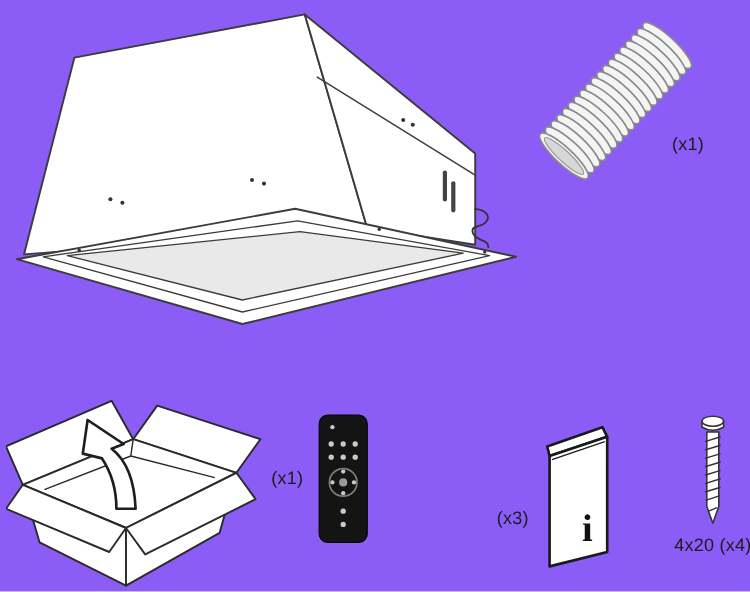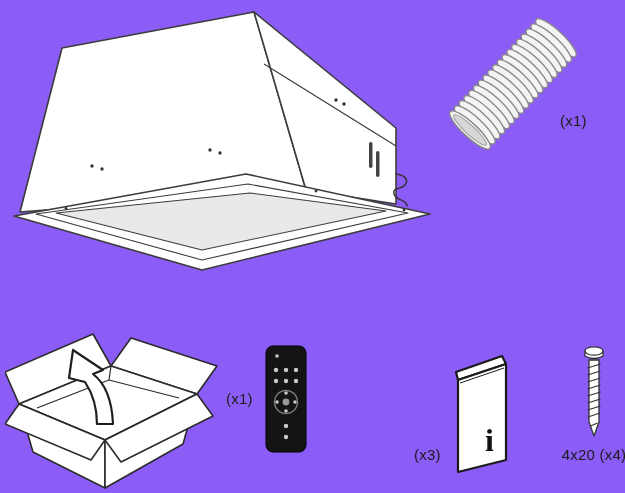--- a/index.html
+++ b/index.html
@@ -128,21 +128,21 @@
   <div class="label" style="left:226px;top:390px">(x1)</div>
 
   <svg class="abs" style="left:452px;top:352px" width="62" height="122" viewBox="0 0 62 122">
     <g stroke="#1a1a1a" stroke-width="2.2" fill="#ffffff" stroke-linejoin="round">
       <path d="M6,28 L54,12 L50,4 L4,20 Z"></path>
       <path d="M6,28 L54,12 L54,108 L6,120 Z"></path>
     </g>
     <path d="M8,31 L52,16" fill="none" stroke="#1a1a1a" stroke-width="1"></path>
     <text x="33" y="99" font-family="Liberation Serif, serif" font-size="32" font-weight="bold" fill="#111">i</text>
   </svg>
-  <div class="label" style="left:414px;top:446px">(x3)</div>
+  <div class="label" style="left:414px;top:424px">(x3)</div>
 
   <svg class="abs" style="left:574px;top:342px" width="40" height="104" viewBox="0 0 40 104">
     <g stroke="#333" stroke-width="1.3" fill="#ffffff" stroke-linejoin="round">
       <path d="M11,9 L11,14 Q20,19 29,14 L29,9"></path>
       <ellipse cx="20" cy="9" rx="9" ry="4.2"></ellipse>
       <path d="M15,18 L25,18 L25,80 L20,94 L15,80 Z"></path>
     </g>
     <g stroke="#333" stroke-width="1.2">
       <path d="M13.5,26 L26.5,22"></path>
         <path d="M13.5,33 L26.5,29"></path>

